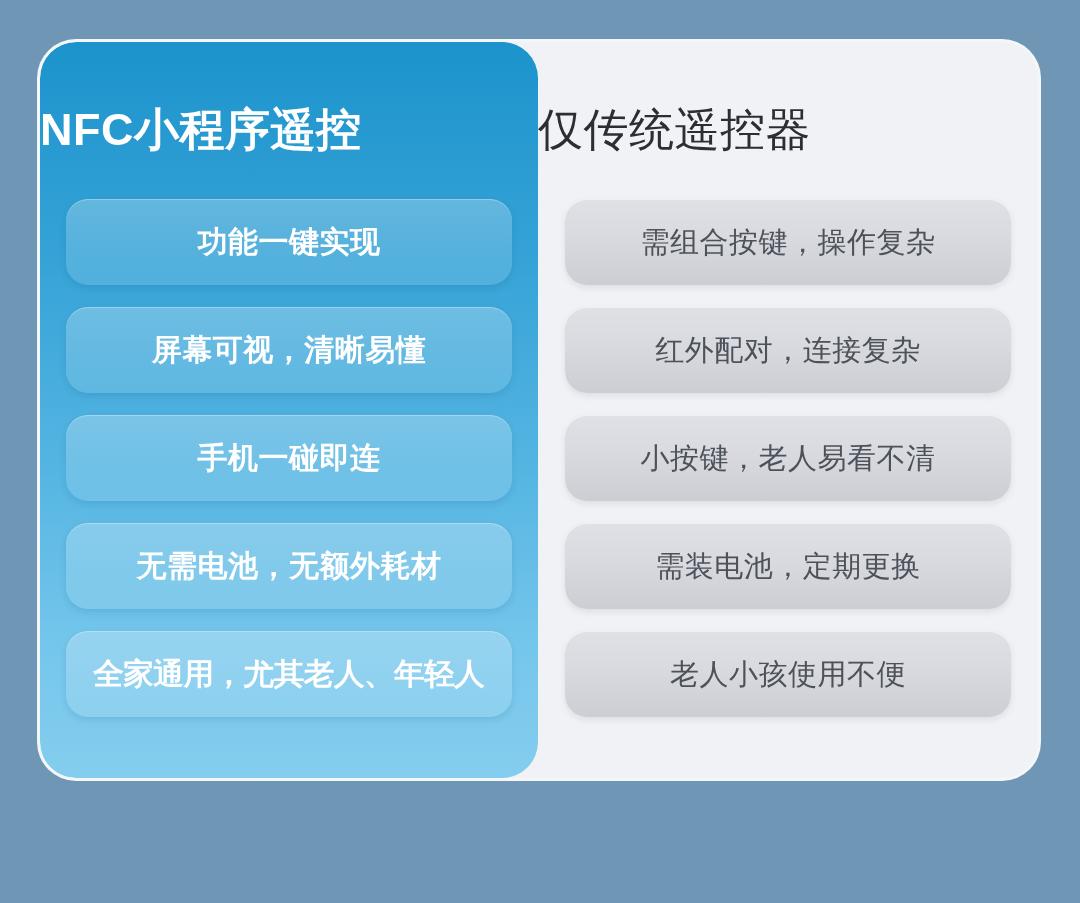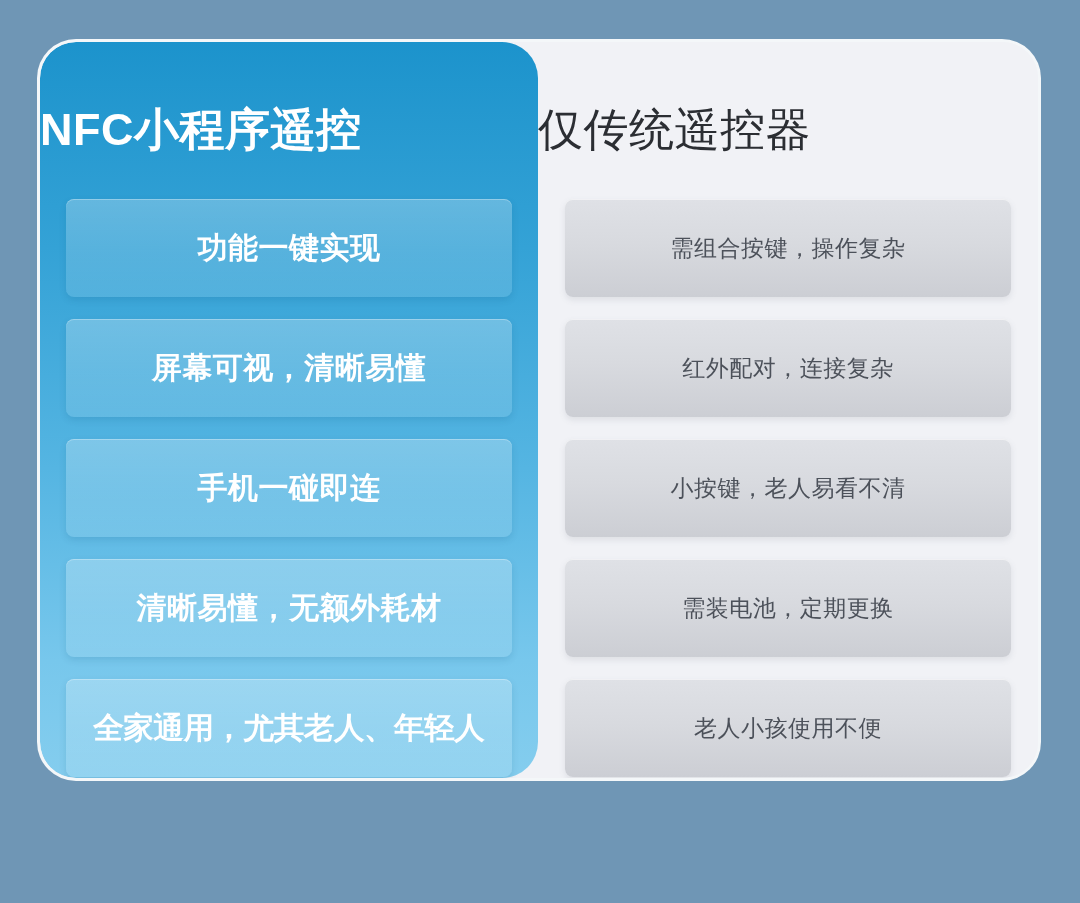--- a/index.html
+++ b/index.html
@@ -86,23 +86,23 @@
     right: 26px;
     top: 157px;
   }
   .panel-grey .pill-list {
     left: 27px;
     right: 27px;
   }
 
   .pill {
     position: relative;
-    height: 98px;
+    height: 86px;
     margin-bottom: 22px;
-    border-radius: 8px;
+    border-radius: 22px;
     display: flex;
     align-items: center;
     justify-content: center;
     box-sizing: border-box;
     white-space: nowrap;
     text-align: right;
   }
   .pill:last-child { margin-bottom: 9px; }
 
   .pill.blue-pill {
@@ -129,21 +129,21 @@
   .pill.grey-pill {
     background: linear-gradient(180deg,
                 #dfe1e6 0%,
                 #d8dadf 45%,
                 #ccced4 100%);
     box-shadow: 0 3px 6px rgba(90,100,115,0.13),
                 inset 0 1px 0 rgba(255,255,255,0.55);
   }
   .pill.grey-pill .pill-text {
     color: #4c515a;
-    font-size: 23px;
+    font-size: 29px;
     font-weight: normal;
     letter-spacing: 0.5px;
   }
 
   .pill-text {
     display: block;
     line-height: 1;
   }
 </style>
 </head>
@@ -163,21 +163,21 @@
 
       <div class="pill blue-pill">
         <span class="pill-text">屏幕可视，清晰易懂</span>
       </div>
 
       <div class="pill blue-pill">
         <span class="pill-text">手机一碰即连</span>
       </div>
 
       <div class="pill blue-pill">
-        <span class="pill-text">清晰易懂，无额外耗材</span>
+        <span class="pill-text">无需电池，无额外耗材</span>
       </div>
 
       <div class="pill blue-pill wide">
         <span class="pill-text">全家通用，尤其老人、年轻人</span>
       </div>
 
     </div>
   </div>
 
   <div class="panel-grey">

